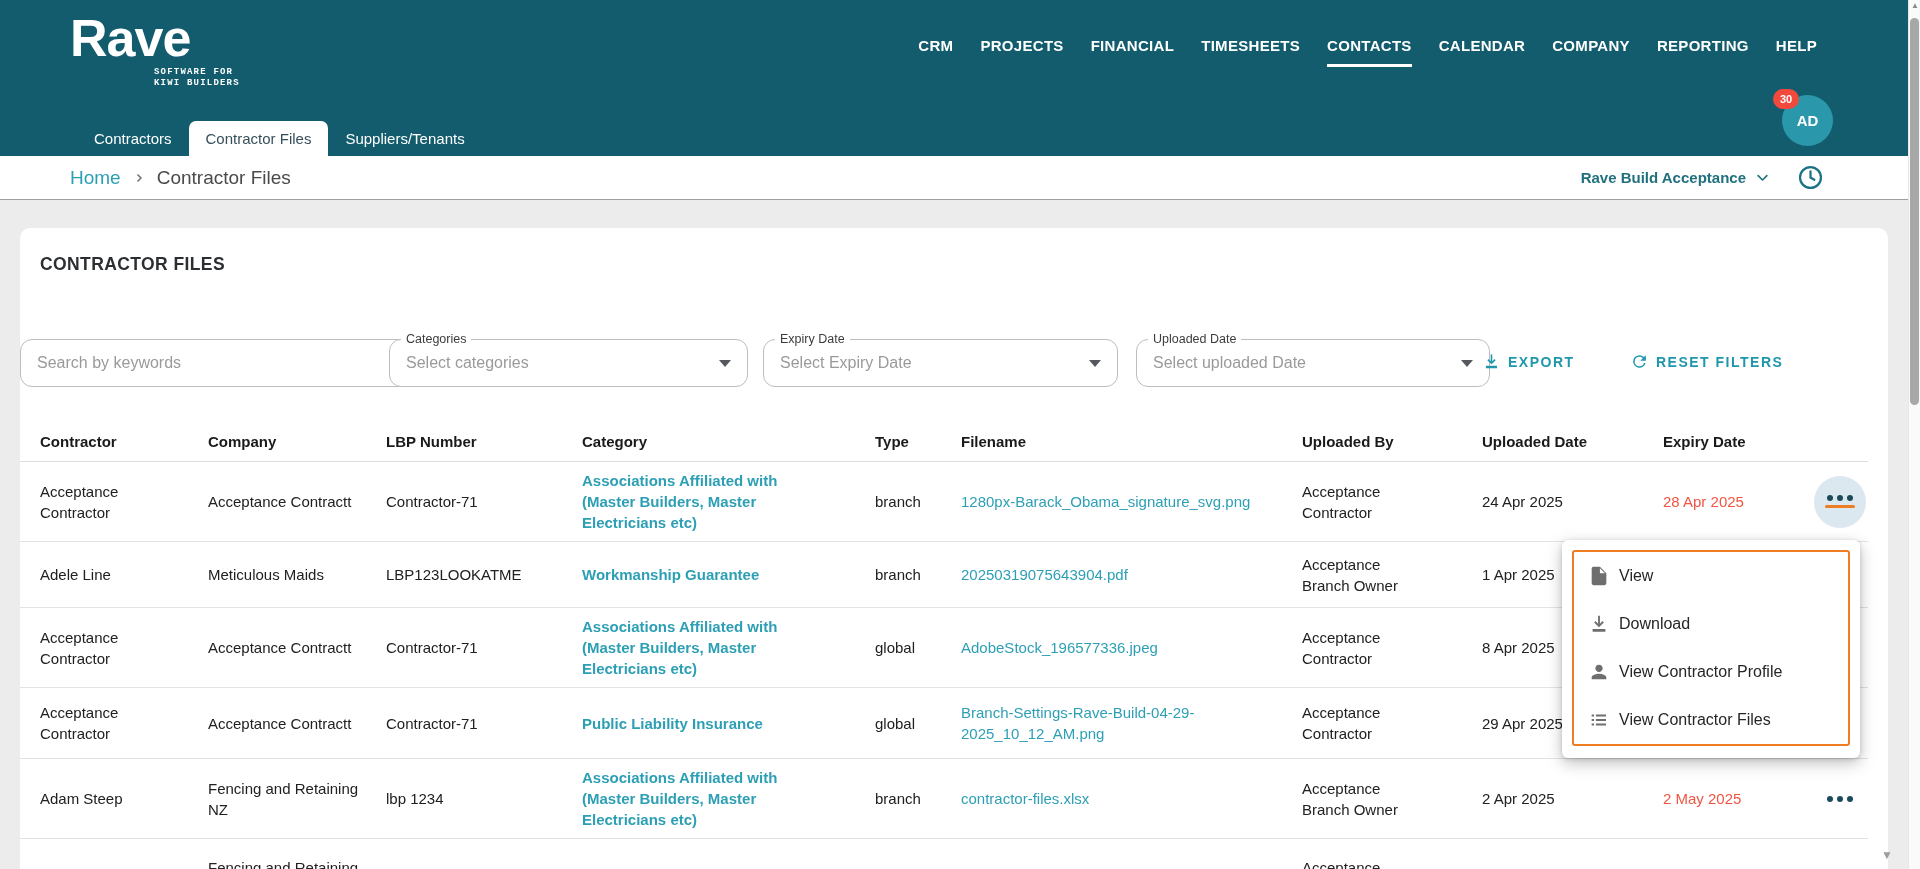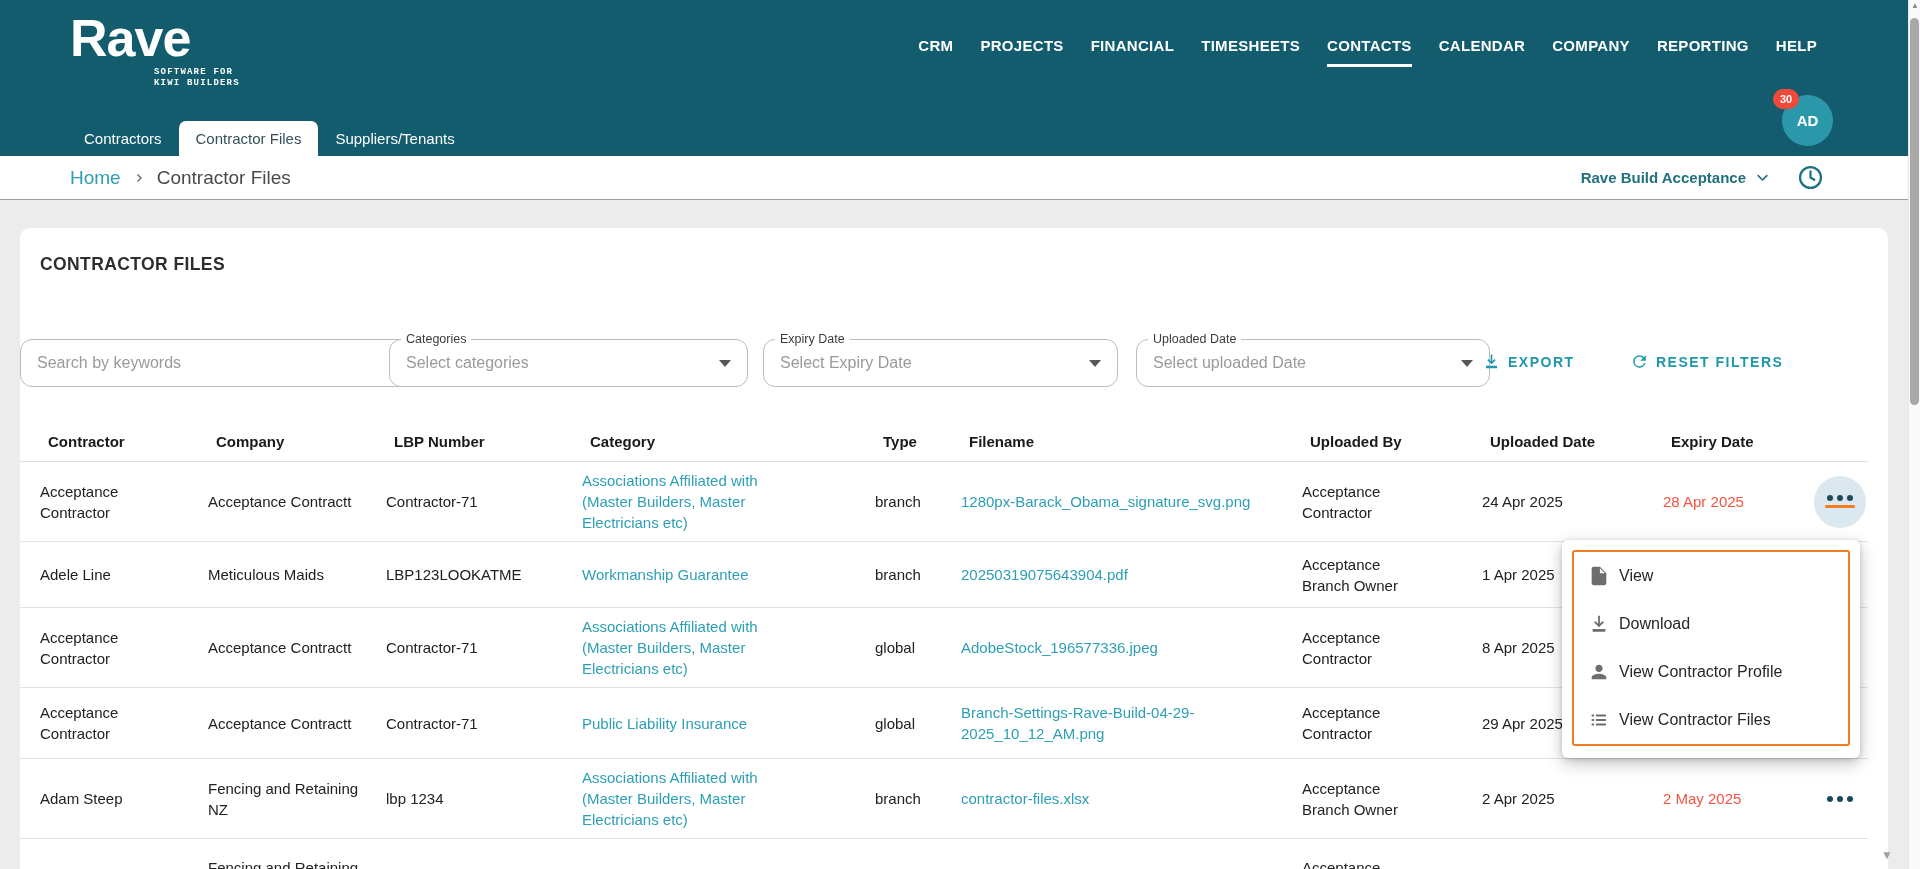--- a/index.html
+++ b/index.html
@@ -11,21 +11,21 @@
   .logo { position:absolute; left:70px; top:10px; color:#fff; cursor:pointer; }
   .logo-name { font-size:52px; font-weight:bold; letter-spacing:-1px; line-height:56px; }
   .logo-tag { margin-left:84px; margin-top:1px; font-size:9px; font-weight:bold; letter-spacing:1.2px; line-height:11px;font-family:Liberation Mono, monospace; }
   .main-nav { position:absolute; top:37px; right:91px; display:flex; gap:27px; }
   .nav-item { color:#fff; font-size:15px; font-weight:bold; letter-spacing:.3px; padding-bottom:10px; cursor:pointer; }
   .nav-item.active { border-bottom:3px solid #fff; }
   .avatar { position:absolute; left:1782px; top:95px; width:51px; height:51px; border-radius:50%;
     background:#2b97aa; color:#fff; font-size:15px; font-weight:bold; display:flex; align-items:center; justify-content:center; cursor:pointer; }
   .avatar-badge { position:absolute; left:-9px; top:-6px; min-width:26px; height:20px; border-radius:10px;
     background:#f2493d; color:#fff; font-size:11px; font-weight:bold; display:flex; align-items:center; justify-content:center; padding:0 6px; }
-  .sub-tabs { position:absolute; left:67px; bottom:0; display:flex; }
+  .sub-tabs { position:absolute; left:77px; bottom:0; display:flex; }
   .tab { height:35px; padding:0 17px; display:flex; align-items:center; color:#fff; font-size:15px;
     border-radius:7px 7px 0 0; cursor:pointer; }
   .tab.active { background:#fff; color:#35505a; }
 
   
   .crumb-bar { position:absolute; left:0; top:156px; width:1908px; height:44px; background:#fff;
     border-bottom:1px solid #9e9e9e; display:flex; align-items:center; }
   .crumbs { position:absolute; left:70px; display:flex; align-items:center; gap:12px; font-size:19px; }
   .crumb-home { color:#2d9fb5; cursor:pointer; }
   .crumb-sep { display:flex; align-items:center; }
@@ -59,23 +59,23 @@
   .txt-btn { position:absolute; top:13px; display:flex; align-items:center; gap:7px; color:#1f97ad;
     font-size:14px; font-weight:bold; letter-spacing:1.5px; cursor:pointer; }
   .export-btn { left:1462px; }
   .reset-btn { left:1610px; }
 
   
   .tbl { position:absolute; left:0; top:194px; width:1848px; }
   .trow { display:grid; grid-template-columns:168px 178px 196px 293px 86px 341px 180px 181px 148px 57px;
     padding-left:20px; align-items:center; border-bottom:1px solid #e3e3e3; }
   .thead { height:40px; border-bottom:1px solid #dedede; }
-  .th { font-size:15px; font-weight:bold; color:#1a1a1a; padding-right:16px; white-space:nowrap;margin-left:8px; }
+  .th { font-size:15px; font-weight:bold; color:#1a1a1a; padding-right:16px; white-space:nowrap; }
   .td { font-size:15px; color:#212121; line-height:21px; padding:8px 24px 8px 0; }
-  .td.cat { padding-right:70px; }
+  .td.cat { padding-right:70px;font-weight:bold; }
   .td.file { padding-right:50px; overflow-wrap:break-word; }
   .td.by { padding-right:60px; }
   .td.date { white-space:nowrap; }
   .link { color:#2d9fb5; cursor:pointer; }
   .expiry { color:#f05542; }
   .r1 { min-height:79px; } .r2 { min-height:66px; } .r3 { min-height:78px; }
   .r4 { min-height:71px; } .r5 { min-height:71px; } .r6 { min-height:78px; }
   .actions { justify-self:center; }
   .dots-btn { display:flex; flex-direction:column; align-items:center; justify-content:center; cursor:pointer;
     width:52px; height:52px; border-radius:50%; }

